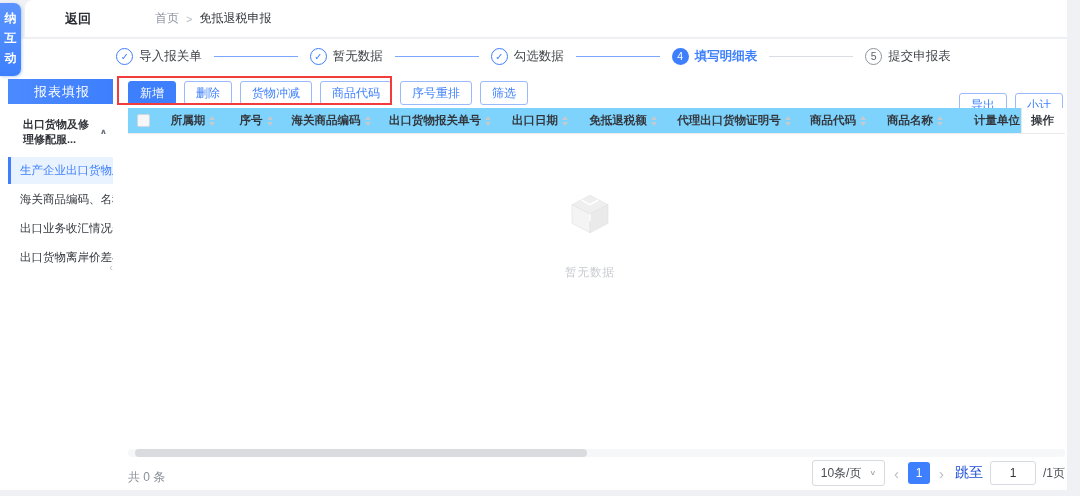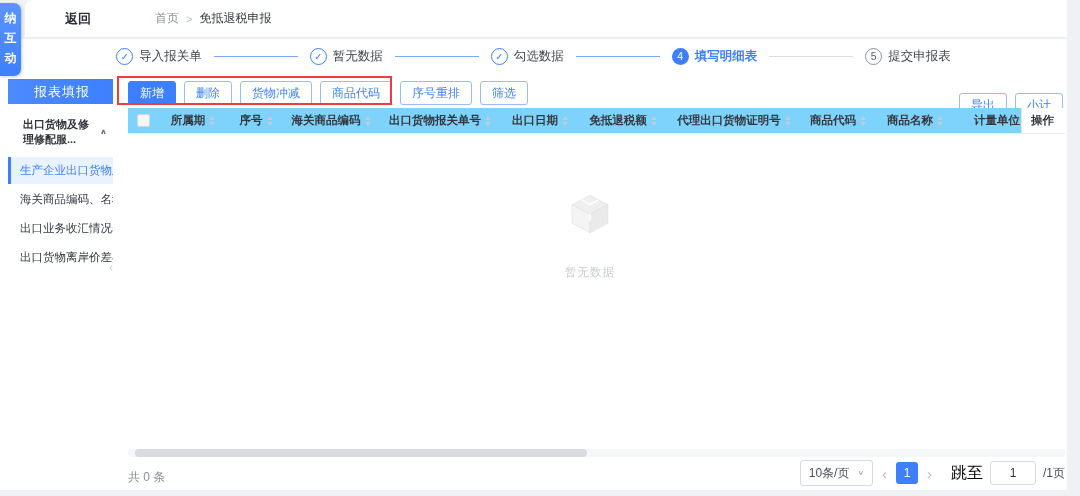--- a/index.html
+++ b/index.html
@@ -136,21 +136,21 @@
   .psize {
     height:24px; border:1px solid #d7dade; border-radius:3px; padding:12px 8px;
     display:flex; align-items:center; gap:8px; font-size:12px; color:#4a4f55; cursor:pointer;
   }
   .psize .dd { color:#9aa0a8; font-size:9px; transform:scaleY(.75); }
   .pnav { color:#b9bdc3; font-size:15px; margin:0 9px; cursor:pointer; line-height:1; }
   .pcur {
     width:22px; height:22px; background:#3d7ffd; color:#fff; border-radius:3px;
     font-size:12px; display:flex; align-items:center; justify-content:center; cursor:pointer;
   }
-  .jump { font-size:16px; color:#000000; margin-left:10px; }
+  .jump { font-size:14px; color:#1d4ed8; margin-left:2px; }
   .jinput {
     width:46px; height:24px; border:1px solid #d7dade; border-radius:3px;
     text-align:center; font-size:12px; color:#33373d; margin:0 7px;
     font-family:"Liberation Sans","DejaVu Sans",sans-serif;
   }
   .pages { font-size:12px; color:#4a4f55; }
 </style>
 </head>
 <body>
 

